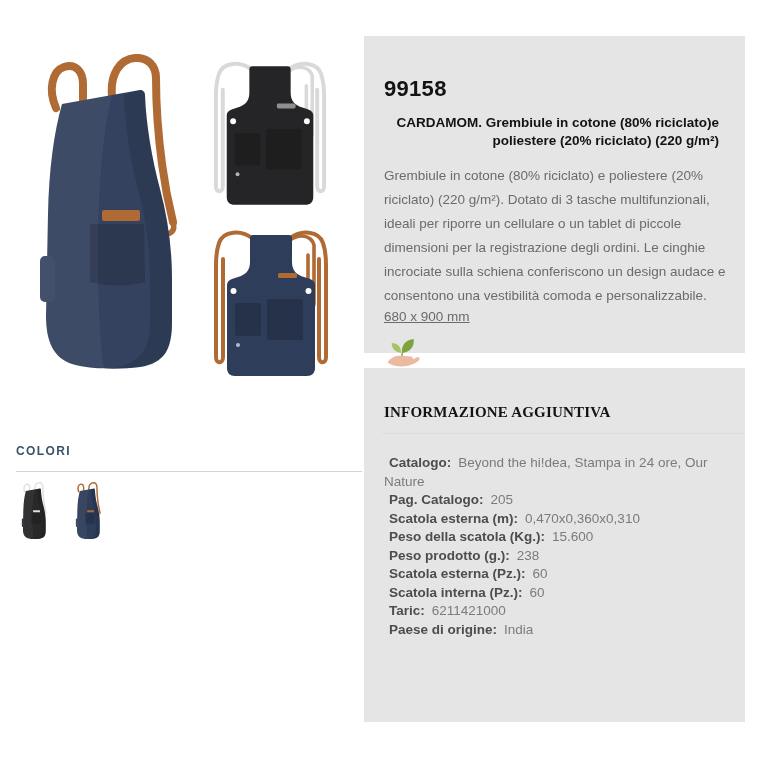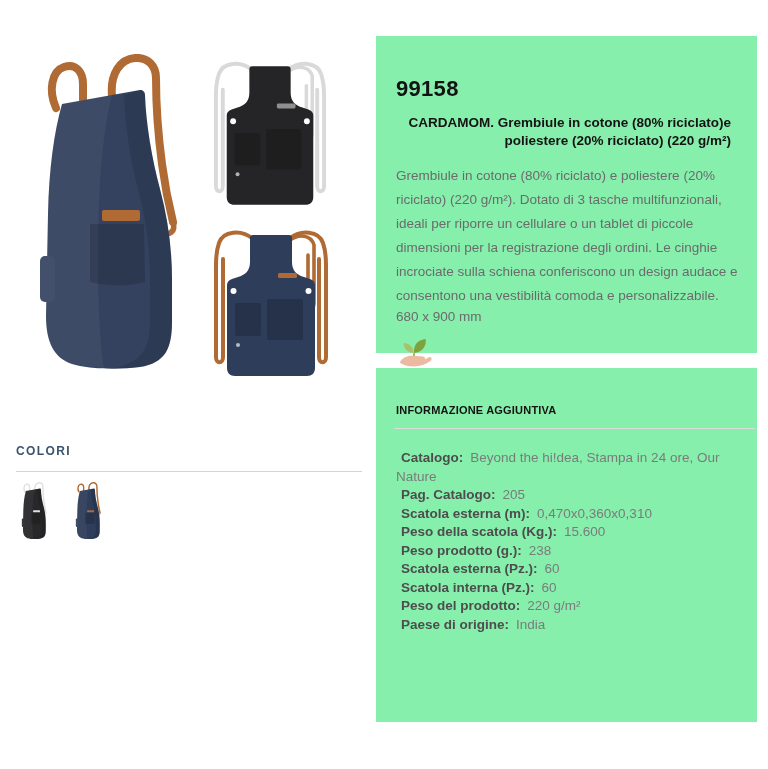--- a/index.html
+++ b/index.html
@@ -20,32 +20,32 @@
   
   .colori-heading { position:absolute; left:16px; top:444px; font-size:12px; font-weight:bold;
                     letter-spacing:1.4px; color:#3a536d; }
   .colori-divider { position:absolute; left:16px; top:471px; width:346px; height:1px; background:#d4d4d4; }
   .swatches { position:absolute; left:18px; top:482px; display:flex; gap:22px; }
   .swatch { width:32px; height:58px; cursor:pointer; }
   .swatch-black { --body:#28282a; --strap:#e0e0e0; --patch:#9a9a9a; }
   .swatch-navy  { --body:#2e3d5a; --strap:#b06a33; --patch:#b06a33; }
 
   
-  .card { position:absolute; left:376px; width:381px; background:#86efac; }
+  .card { position:absolute; left:364px; width:381px; background:#e5e5e5; }
   .card1 { top:36px;  height:317px; padding:40px 12px 0 20px; }
   .card2 { top:368px; height:354px; padding:36px 14px 0 20px; }
 
   .code  { font-size:22px; font-weight:bold; color:#131313; letter-spacing:0.3px; }
   .title { margin-top:12px; font-size:13.5px; font-weight:bold; color:#131313; line-height:1.35;
            padding-right:14px;text-align:right; }
   .desc  { margin-top:14px; font-size:13.5px; color:#6b6b6b; line-height:24px; }
-  .sizeline { margin-top:0; font-size:13.5px; color:#6b6b6b; line-height:18.4px; }
+  .sizeline { margin-top:0; font-size:13.5px; color:#6b6b6b; line-height:18.4px;text-decoration:underline; }
   .eco { margin-top:10px; width:36px; height:32px; }
 
-  .info-heading { font-size:11px; font-weight:bold; color:#131313; letter-spacing:0.2px; }
+  .info-heading { font-size:15px; font-weight:bold; color:#131313; letter-spacing:0.2px;font-family:Liberation Serif, serif; }
   .hdivider { height:1px; background:#dcdcdc; margin:12px -12px 0 -2px; }
   .info-rows { margin-top:20px; }
   .info-row { font-size:13.5px; line-height:18.5px; text-indent:5px; }
   .info-label { font-weight:bold; color:#4d4d4d; margin-right:7px;text-align:right; }
   .info-value { color:#7b7b7b; }
 </style>
 </head>
 <body>
 
 <div class="page">
@@ -122,18 +122,18 @@
     <h3 class="info-heading">INFORMAZIONE AGGIUNTIVA</h3>
     <div class="hdivider"></div>
     <div class="info-rows">
         <div class="info-row"><span class="info-label">Catalogo:</span><span class="info-value">Beyond the hi!dea, Stampa in 24 ore, Our Nature</span></div>
         <div class="info-row"><span class="info-label">Pag. Catalogo:</span><span class="info-value">205</span></div>
         <div class="info-row"><span class="info-label">Scatola esterna (m):</span><span class="info-value">0,470x0,360x0,310</span></div>
         <div class="info-row"><span class="info-label">Peso della scatola (Kg.):</span><span class="info-value">15.600</span></div>
         <div class="info-row"><span class="info-label">Peso prodotto (g.):</span><span class="info-value">238</span></div>
         <div class="info-row"><span class="info-label">Scatola esterna (Pz.):</span><span class="info-value">60</span></div>
         <div class="info-row"><span class="info-label">Scatola interna (Pz.):</span><span class="info-value">60</span></div>
-        <div class="info-row"><span class="info-label">Peso del prodotto:</span><span class="info-value">220 g/m²</span></div>
+        <div class="info-row"><span class="info-label">Taric:</span><span class="info-value">6211421000</span></div>
         <div class="info-row"><span class="info-label">Paese di origine:</span><span class="info-value">India</span></div>
       </div>
   </section>
 
 </div>
 
 </body></html>

